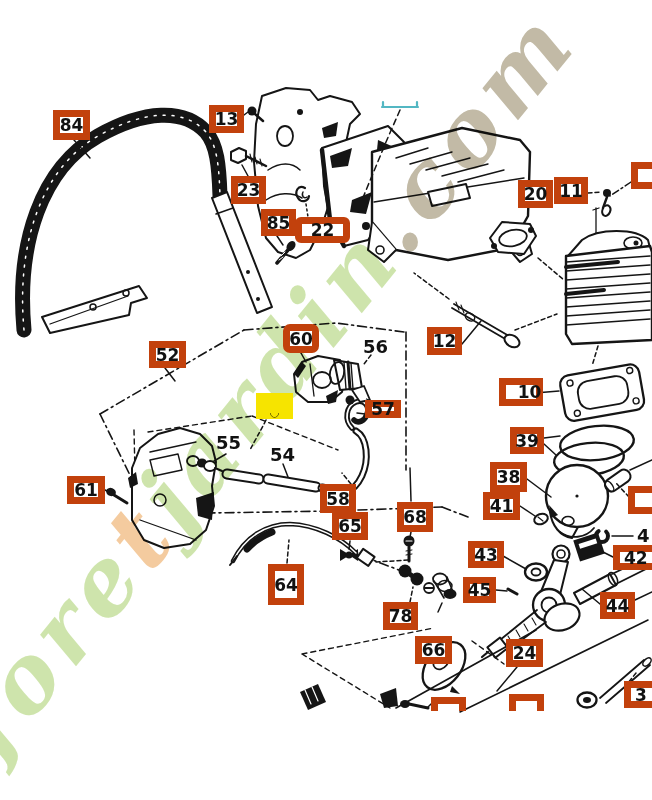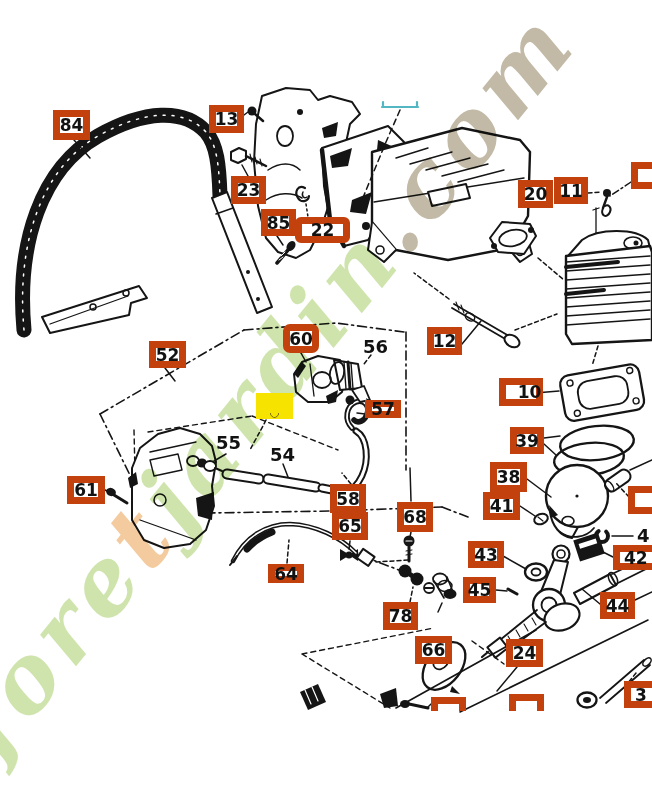--- a/index.html
+++ b/index.html
@@ -362,24 +362,24 @@
       <div class="plabel" style="left: 554px; top: 177px; width: 34px; height: 27px;">11</div>
       <div class="plabel" style="left: 149px; top: 341px; width: 37px; height: 27px;">52</div>
       <div class="plabel" style="left: 283px; top: 324px; width: 36px; height: 29px; border-radius: 7px;">60</div>
       <div class="plabel" style="left: 365px; top: 400px; width: 36px; height: 18px;">57</div>
       <div class="plabel" style="left: 427px; top: 327px; width: 35px; height: 28px;">12</div>
       <div class="plabel" style="left: 499px; top: 378px; width: 44px; height: 28px; padding-left: 17px;">10</div>
       <div class="plabel" style="left: 510px; top: 427px; width: 34px; height: 27px;">39</div>
       <div class="plabel" style="left: 490px; top: 462px; width: 37px; height: 30px;">38</div>
       <div class="plabel" style="left: 483px; top: 492px; width: 37px; height: 28px;">41</div>
       <div class="plabel" style="left: 67px; top: 476px; width: 38px; height: 28px;">61</div>
-      <div class="plabel" style="left: 330px; top: 484px; width: 36px; height: 29px;">58</div>
+      <div class="plabel" style="left: 320px; top: 484px; width: 36px; height: 29px;">58</div>
       <div class="plabel" style="left: 332px; top: 512px; width: 36px; height: 28px;">65</div>
       <div class="plabel" style="left: 397px; top: 502px; width: 36px; height: 30px;">68</div>
-      <div class="plabel" style="left: 268px; top: 564px; width: 36px; height: 19px;">64</div>
+      <div class="plabel" style="left: 268px; top: 564px; width: 36px; height: 41px;">64</div>
       <div class="plabel" style="left: 468px; top: 541px; width: 36px; height: 27px;">43</div>
       <div class="plabel" style="left: 463px; top: 577px; width: 33px; height: 26px;">45</div>
       <div class="plabel" style="left: 600px; top: 592px; width: 35px; height: 27px;">44</div>
       <div class="plabel" style="left: 383px; top: 602px; width: 35px; height: 28px;">78</div>
       <div class="plabel" style="left: 415px; top: 636px; width: 37px; height: 28px;">66</div>
       <div class="plabel" style="left: 506px; top: 639px; width: 37px; height: 28px;">24</div>
       <div class="plabel" style="left: 631px; top: 162px; width: 34px; height: 27px;"></div>
       <div class="plabel" style="left: 628px; top: 486px; width: 34px; height: 28px;"></div>
       <div class="plabel align-l" style="left: 613px; top: 545px; width: 48px; height: 25px;">42</div>
       <div class="plabel align-l" style="left: 624px; top: 681px; width: 40px; height: 27px;">3</div>

